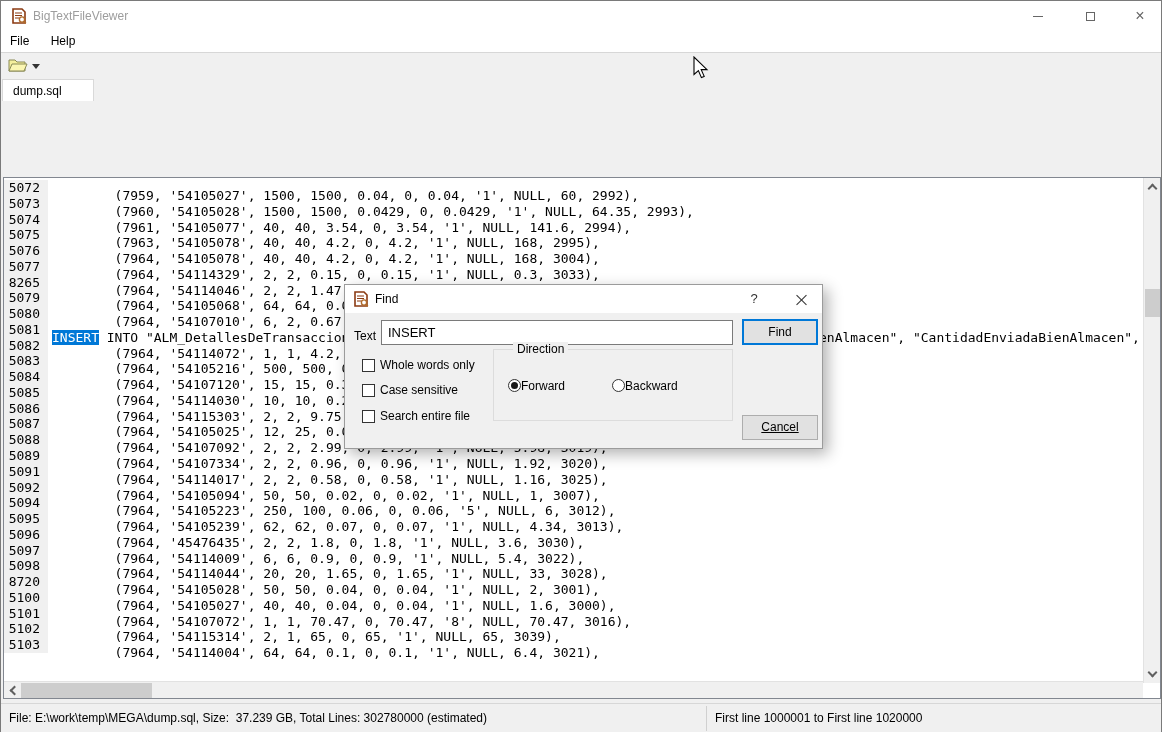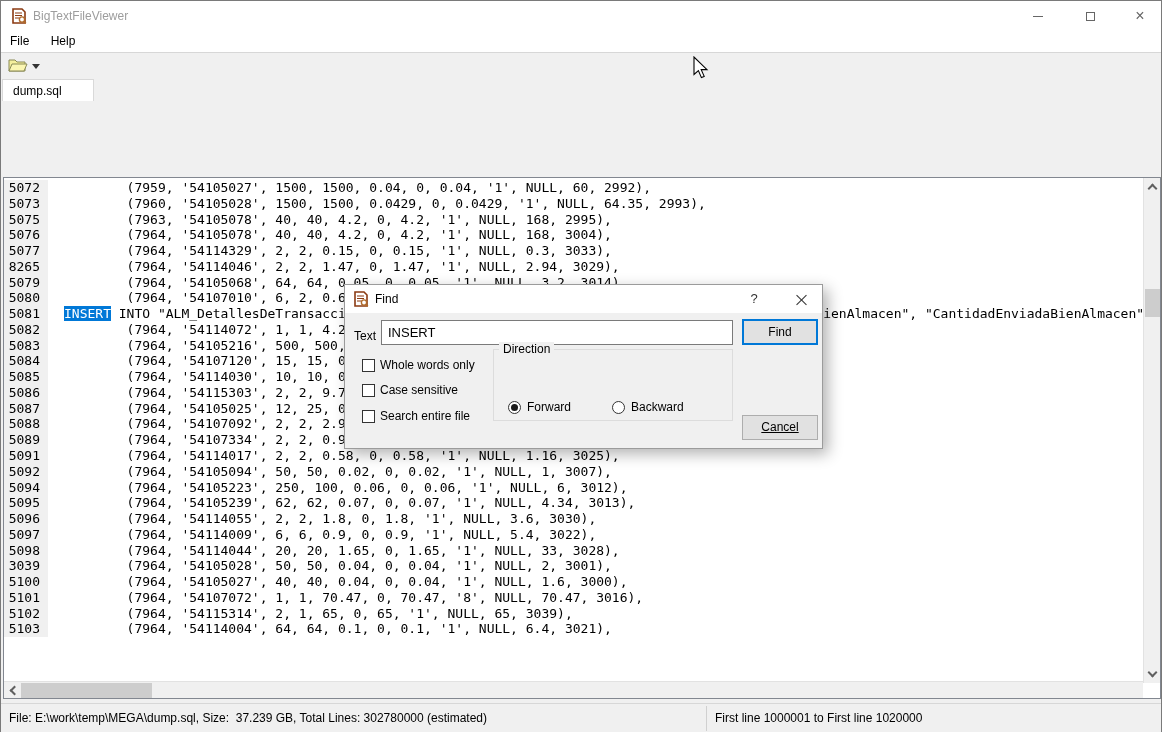--- a/index.html
+++ b/index.html
@@ -42,21 +42,21 @@
   .tri-up { width:0; height:0; border-left:3px solid transparent; border-right:3px solid transparent; border-bottom:4px solid #444; }
   .tri-dn { width:0; height:0; border-left:3px solid transparent; border-right:3px solid transparent; border-top:4px solid #444; }
   .btn { position:absolute; height:23px; background:#e1e1e1; border:1px solid #adadad; font-size:12px; text-align:center; padding-top:4px;text-decoration:underline; }
   .btn.disabled { background:#dcdcdc; border-color:#bfbfbf; color:#8d8d8d; }
 
   
   .viewer { position:absolute; left:2px; top:176px; width:1158px; height:522px; background:#fff; border:1px solid #828790; }
   .rows { position:absolute; left:0; top:0; right:17px; bottom:17px; overflow:hidden; padding-top:2px; }
   .code-line { display:flex; height:15.78px; font-family:"DejaVu Sans Mono", monospace; font-size:13px; line-height:15.78px; white-space:pre; }
   .gutter-cell { width:44px; flex:0 0 44px; background:#f0f0f0; text-align:right; padding-right:8px; color:#000; }
-  .line-text { padding-left:16px; }
+  .line-text { padding-left:4px;margin-top:8px; }
   .sel { background:#0078d7; color:#fff; }
 
   
   .vscroll { position:absolute; right:0; top:0; width:17px; height:505px; background:#f0f0f0; border-left:1px solid #e2e2e2; }
   .vscroll .arrow { position:absolute; left:0; width:17px; height:17px; display:flex; align-items:center; justify-content:center; }
   .vthumb { position:absolute; left:1px; width:15px; background:#cdcdcd; }
   .hscroll { position:absolute; left:0; bottom:0; height:17px; right:17px; background:#f0f0f0; border-top:1px solid #e2e2e2; }
   .hscroll .arrow { position:absolute; top:0; width:17px; height:17px; display:flex; align-items:center; justify-content:center; }
   .hthumb { position:absolute; top:1px; height:15px; background:#cdcdcd; }
   .chv { width:7px; height:7px; border-right:2px solid #606060; border-bottom:2px solid #606060; }
@@ -79,24 +79,24 @@
   .dlg-close { position:absolute; left:436px; top:0; width:40px; height:28px; display:flex; align-items:center; justify-content:center; }
   .dlg-close .x { position:relative; width:11px; height:11px; }
   .dlg-close .x::before, .dlg-close .x::after { content:""; position:absolute; left:5px; top:-1px; width:1px; height:14px; background:#333; }
   .dlg-close .x::before { transform:rotate(45deg); }
   .dlg-close .x::after { transform:rotate(-45deg); }
   .dlg-input { position:absolute; left:36px; top:35px; width:352px; height:25px; background:#fff; border:1px solid #7a7a7a; font-size:13px; padding:4px 0 0 6px; }
   .dlg-find-btn { position:absolute; left:397px; top:34px; width:76px; height:26px; background:#e1e1e1; border:2px solid #0078d7; text-align:center; padding-top:4px; font-size:12px; }
   .dlg-cancel-btn { position:absolute; left:397px; top:130px; width:76px; height:25px; }
   .chk-row { position:absolute; left:17px; display:flex; align-items:center; gap:5px; }
   .groupbox { position:absolute; left:148px; top:64px; width:240px; height:72px; border:1px solid #dcdcdc; }
-  .groupbox .gb-label { position:absolute; left:5px; top:-8px; background:#f0f0f0; padding:0 4px; font-size:12px; }
+  .groupbox .gb-label { position:absolute; left:19px; top:-8px; background:#f0f0f0; padding:0 4px; font-size:12px; }
   .radio { width:13px; height:13px; border:1px solid #333; border-radius:50%; background:#fff; position:relative; display:inline-block; }
   .radio.on::after { content:""; position:absolute; left:2px; top:2px; width:7px; height:7px; border-radius:50%; background:#1a1a1a; }
-  .radio-row { position:absolute; top:50px; display:flex; align-items:flex-end; gap:6px; }
+  .radio-row { position:absolute; top:29px; display:flex; align-items:flex-start; }
 
   .cursor { position:absolute; left:692px; top:55px; pointer-events:none; }
 </style>
 </head>
 <body>
 
 <div id="window">
 
   <div class="titlebar">
     <span class="app-icon">
@@ -200,43 +200,44 @@
     </div>
     <span class="lbl" style="left:917px; top:143px;">Lines</span>
     <div class="btn" style="left:957px; top:138px; width:64px;">More</div>
     <div class="btn disabled" style="left:1054px; top:138px; width:85px;">Stop Load</div>
   </div>
 
   <div class="viewer">
     <div class="rows" id="rows">
         <div class="code-line"><div class="gutter-cell">5072</div><div class="line-text">        (7959, '54105027', 1500, 1500, 0.04, 0, 0.04, '1', NULL, 60, 2992),</div></div>
         <div class="code-line"><div class="gutter-cell">5073</div><div class="line-text">        (7960, '54105028', 1500, 1500, 0.0429, 0, 0.0429, '1', NULL, 64.35, 2993),</div></div>
+        <div class="code-line"><div class="gutter-cell">5074</div><div class="line-text">        (7961, '54105077', 40, 40, 3.54, 0, 3.54, '1', NULL, 141.6, 2994),</div></div>
         <div class="code-line"><div class="gutter-cell">5075</div><div class="line-text">        (7963, '54105078', 40, 40, 4.2, 0, 4.2, '1', NULL, 168, 2995),</div></div>
         <div class="code-line"><div class="gutter-cell">5076</div><div class="line-text">        (7964, '54105078', 40, 40, 4.2, 0, 4.2, '1', NULL, 168, 3004),</div></div>
         <div class="code-line"><div class="gutter-cell">5077</div><div class="line-text">        (7964, '54114329', 2, 2, 0.15, 0, 0.15, '1', NULL, 0.3, 3033),</div></div>
         <div class="code-line"><div class="gutter-cell">8265</div><div class="line-text">        (7964, '54114046', 2, 2, 1.47, 0, 1.47, '1', NULL, 2.94, 3029),</div></div>
         <div class="code-line"><div class="gutter-cell">5079</div><div class="line-text">        (7964, '54105068', 64, 64, 0.05, 0, 0.05, '1', NULL, 3.2, 3014),</div></div>
         <div class="code-line"><div class="gutter-cell">5080</div><div class="line-text">        (7964, '54107010', 6, 2, 0.67, 0, 0.67, '1', NULL, 1.34, 3017),</div></div>
         <div class="code-line"><div class="gutter-cell">5081</div><div class="line-text"><span class="sel">INSERT</span> INTO "ALM_DetallesDeTransaccionAlmacen" ("NumerosDeTransaccionAlmacenes", "CantidadPedidaBienAlmacen", "CantidadEnviadaBienAlmacen",</div></div>
         <div class="code-line"><div class="gutter-cell">5082</div><div class="line-text">        (7964, '54114072', 1, 1, 4.2, 0, 4.2, '1', NULL, 4.2, 3026),</div></div>
         <div class="code-line"><div class="gutter-cell">5083</div><div class="line-text">        (7964, '54105216', 500, 500, 0.01, 0, 0.01, '1', NULL, 5, 3011),</div></div>
         <div class="code-line"><div class="gutter-cell">5084</div><div class="line-text">        (7964, '54107120', 15, 15, 0.3, 0, 0.3, '1', NULL, 4.5, 3018),</div></div>
         <div class="code-line"><div class="gutter-cell">5085</div><div class="line-text">        (7964, '54114030', 10, 10, 0.2, 0, 0.2, '1', NULL, 2, 3027),</div></div>
         <div class="code-line"><div class="gutter-cell">5086</div><div class="line-text">        (7964, '54115303', 2, 2, 9.75, 0, 9.75, '1', NULL, 19.5, 3040),</div></div>
         <div class="code-line"><div class="gutter-cell">5087</div><div class="line-text">        (7964, '54105025', 12, 25, 0.08, 0, 0.08, '1', NULL, 1, 2999),</div></div>
         <div class="code-line"><div class="gutter-cell">5088</div><div class="line-text">        (7964, '54107092', 2, 2, 2.99, 0, 2.99, '1', NULL, 5.98, 3019),</div></div>
         <div class="code-line"><div class="gutter-cell">5089</div><div class="line-text">        (7964, '54107334', 2, 2, 0.96, 0, 0.96, '1', NULL, 1.92, 3020),</div></div>
         <div class="code-line"><div class="gutter-cell">5091</div><div class="line-text">        (7964, '54114017', 2, 2, 0.58, 0, 0.58, '1', NULL, 1.16, 3025),</div></div>
         <div class="code-line"><div class="gutter-cell">5092</div><div class="line-text">        (7964, '54105094', 50, 50, 0.02, 0, 0.02, '1', NULL, 1, 3007),</div></div>
-        <div class="code-line"><div class="gutter-cell">5094</div><div class="line-text">        (7964, '54105223', 250, 100, 0.06, 0, 0.06, '1', NULL, 6, 3012),</div></div>
+        <div class="code-line"><div class="gutter-cell">5094</div><div class="line-text">        (7964, '54105223', 250, 100, 0.06, 0, 0.06, '5', NULL, 6, 3012),</div></div>
         <div class="code-line"><div class="gutter-cell">5095</div><div class="line-text">        (7964, '54105239', 62, 62, 0.07, 0, 0.07, '1', NULL, 4.34, 3013),</div></div>
-        <div class="code-line"><div class="gutter-cell">5096</div><div class="line-text">        (7964, '54114055', 2, 2, 1.8, 0, 1.8, '1', NULL, 3.6, 3030),</div></div>
+        <div class="code-line"><div class="gutter-cell">5096</div><div class="line-text">        (7964, '45476435', 2, 2, 1.8, 0, 1.8, '1', NULL, 3.6, 3030),</div></div>
         <div class="code-line"><div class="gutter-cell">5097</div><div class="line-text">        (7964, '54114009', 6, 6, 0.9, 0, 0.9, '1', NULL, 5.4, 3022),</div></div>
         <div class="code-line"><div class="gutter-cell">5098</div><div class="line-text">        (7964, '54114044', 20, 20, 1.65, 0, 1.65, '1', NULL, 33, 3028),</div></div>
-        <div class="code-line"><div class="gutter-cell">3039</div><div class="line-text">        (7964, '54105028', 50, 50, 0.04, 0, 0.04, '1', NULL, 2, 3001),</div></div>
+        <div class="code-line"><div class="gutter-cell">8720</div><div class="line-text">        (7964, '54105028', 50, 50, 0.04, 0, 0.04, '1', NULL, 2, 3001),</div></div>
         <div class="code-line"><div class="gutter-cell">5100</div><div class="line-text">        (7964, '54105027', 40, 40, 0.04, 0, 0.04, '1', NULL, 1.6, 3000),</div></div>
         <div class="code-line"><div class="gutter-cell">5101</div><div class="line-text">        (7964, '54107072', 1, 1, 70.47, 0, 70.47, '8', NULL, 70.47, 3016),</div></div>
         <div class="code-line"><div class="gutter-cell">5102</div><div class="line-text">        (7964, '54115314', 2, 1, 65, 0, 65, '1', NULL, 65, 3039),</div></div>
         <div class="code-line"><div class="gutter-cell">5103</div><div class="line-text">        (7964, '54114004', 64, 64, 0.1, 0, 0.1, '1', NULL, 6.4, 3021),</div></div>
       </div>
     <div class="vscroll">
       <div class="arrow" style="top:0;">
           <span class="chv up"></span>
         </div>
       <div class="vthumb" style="top:111px; height:28px;"></div>

